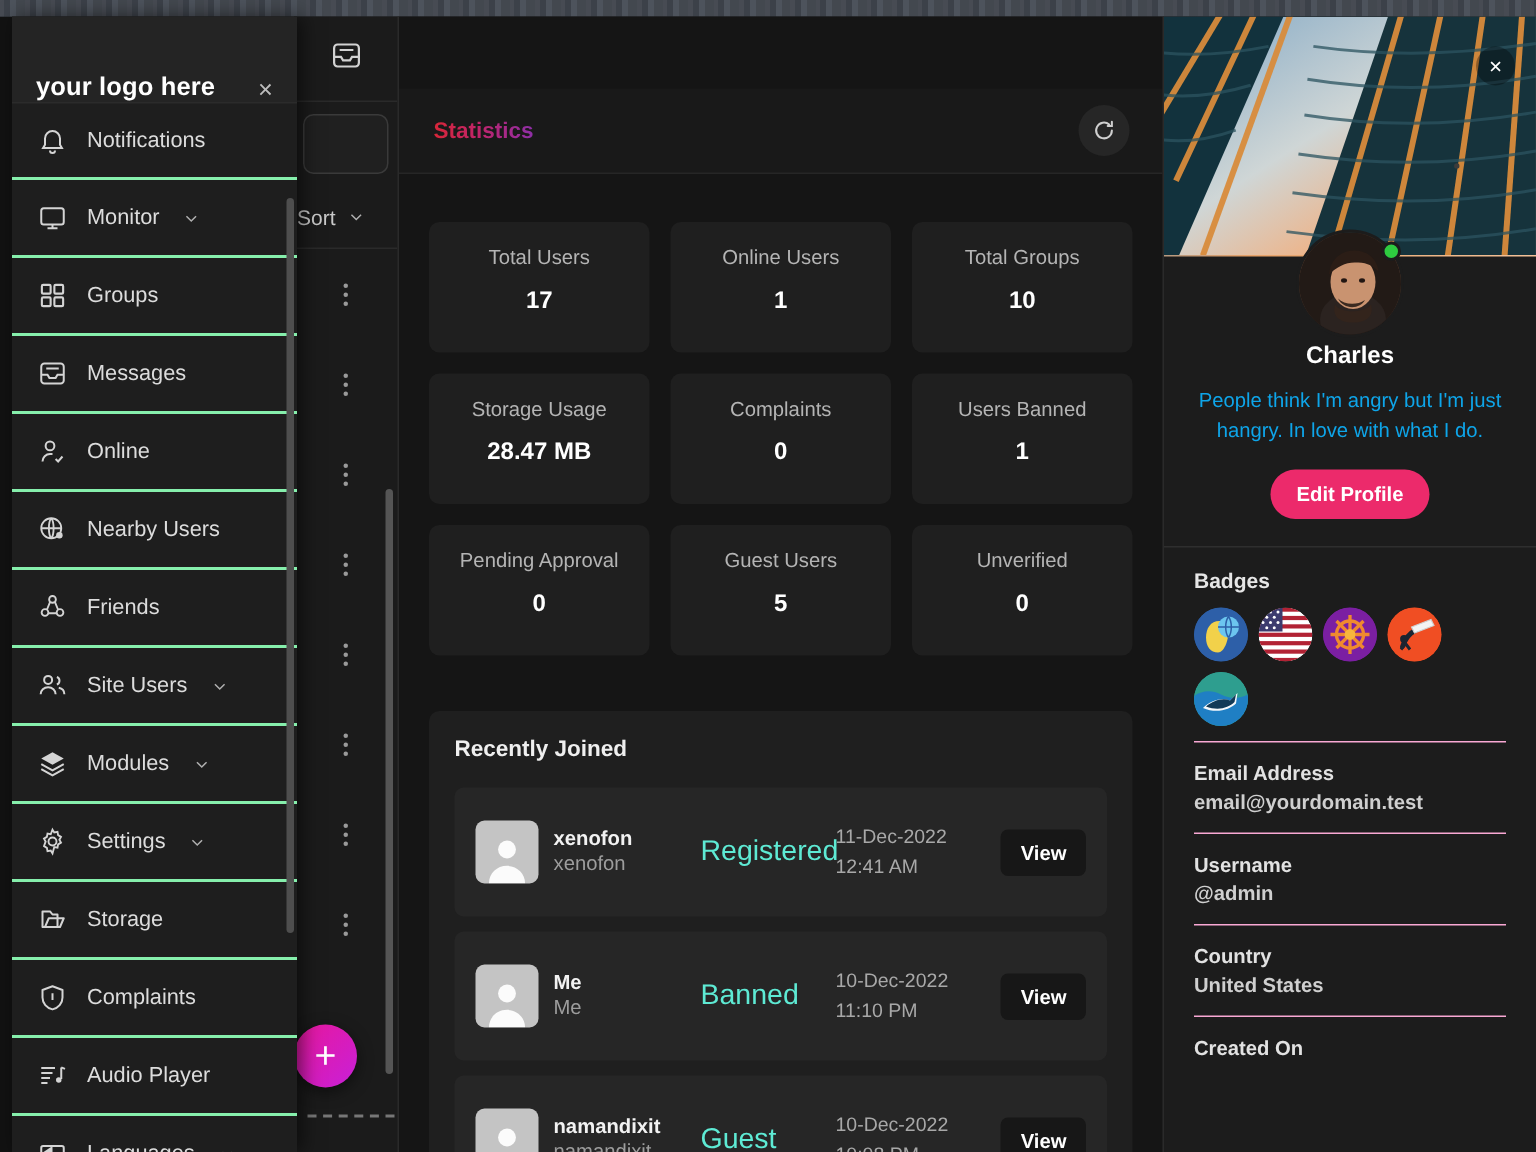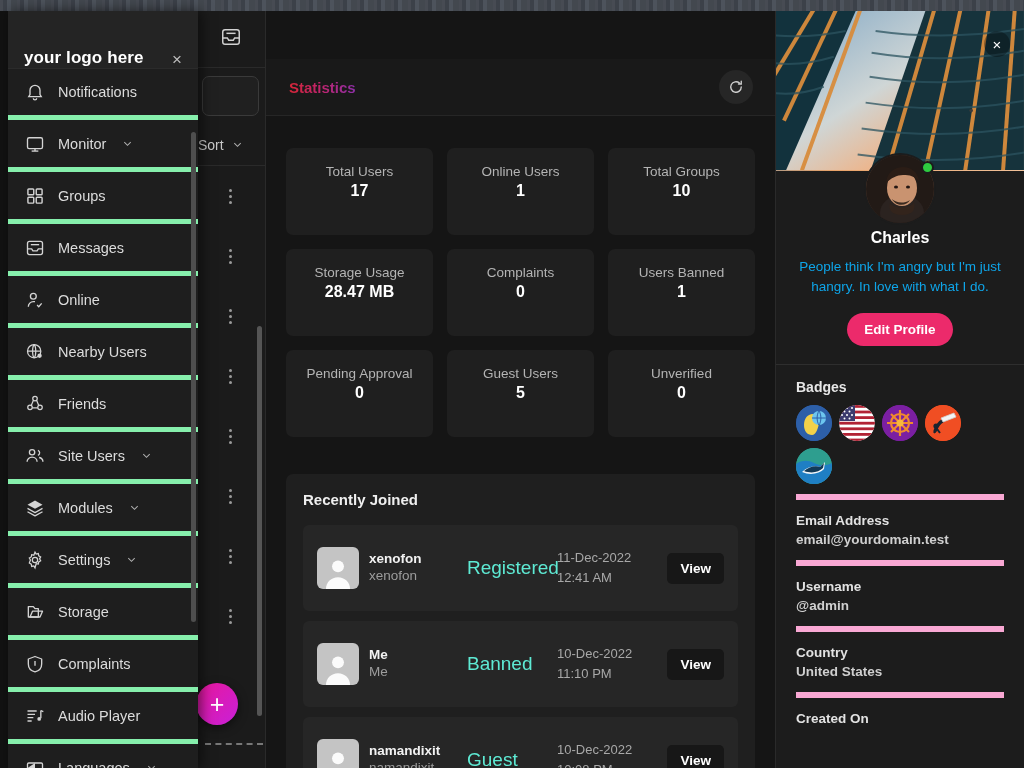--- a/index.html
+++ b/index.html
@@ -73,21 +73,21 @@
   }
   .sb-header {
     height: 57px; display: flex; align-items: flex-end; justify-content: space-between;
     padding: 0 16px 0 16px; background: #242424;
   }
   .sb-logo { font-size: 17px; font-weight: 700; color: #fff; letter-spacing: .1px; }
   .sb-x { font-size: 17px; color: #bdbdbd; line-height: 1; cursor: pointer; }
   .sb-list { overflow: hidden; position: relative; }
   .sb-item {
     height: 52px; display: flex; align-items: center; gap: 13px;
-    padding-left: 17px; border-bottom: 5px solid #86efac;
+    padding-left: 17px; border-bottom: 2px solid #86efac;
     color: #dcdcdc; font-size: 14.5px; cursor: pointer;
   }
   .sb-item:first-child { border-top: 1px solid #2b2b2b; }
   .sb-ico { width: 20px; height: 20px; flex: 0 0 20px; color: #d4d4d4; display:block; }
   .sb-ico svg { width: 20px; height: 20px; display: block; }
   .chev { width: 11px; height: 11px; margin-left: 3px; opacity: .85; }
   .sb-scrollbar {
     position: absolute; right: 2px; top: 64px; width: 5px; height: 490px;
     background: #4e4e4e; border-radius: 3px;
   }
@@ -114,20 +114,21 @@
   .refresh-btn svg { width: 18px; height: 18px; }
 
   .stats-grid {
     display: grid; grid-template-columns: repeat(3, 1fr);
     gap: 14px; padding: 32px 20px 0 20px;
   }
   .stat-card {
     background: #1f1f1f; border-radius: 7px;
     min-height: 87px; padding: 14px 8px;
     display: flex; flex-direction: column; align-items: center; justify-content: flex-start;
+    gap: 10px;
   }
   .stat-label { font-size: 13.5px; color: #b4b4b4; text-align: center; line-height: 1.45; }
   .stat-value { font-size: 16px; font-weight: 700; color: #fff; }
 
   .rj-card {
     margin: 37px 20px 0 20px; background: #1f1f1f;
     border-radius: 7px; padding: 17px 17px 0 17px; height: 320px; overflow: hidden;
   }
   .rj-title { font-size: 15px; font-weight: 700; color: #efefef; margin-bottom: 17px; }
   .rj-row {
@@ -200,21 +201,21 @@
   .prof-sep { height: 1px; background: #2e2e2e; }
   .badges-sec { padding: 14px 20px 10px 20px; }
   .badges-title { font-size: 14px; font-weight: 700; color: #e6e6e6; margin-bottom: 10px; }
   .badge-row { display: flex; flex-wrap: wrap; gap: 7px; max-width: 165px; }
   .badge {
     width: 36px; height: 36px; border-radius: 50%;
     display: flex; align-items: center; justify-content: center;
     font-size: 21px; line-height: 1; overflow: hidden;
   }
   .info-list { padding: 0 20px; }
-  .info-item { padding: 13px 0 13px 0; border-top: 6px solid #f9a8d4; }
+  .info-item { padding: 13px 0 13px 0; border-top: 1px solid #f9a8d4; }
   .info-label { font-size: 13.5px; font-weight: 700; color: #e2e2e2; }
   .info-value { font-size: 13.5px; font-weight: 700; color: #cfcfcf; margin-top: 4px; }
   .info-cut { overflow: hidden; }
 </style>
 </head>
 <body>
 
 <div id="root">
 
   <div class="top-strip"></div>

